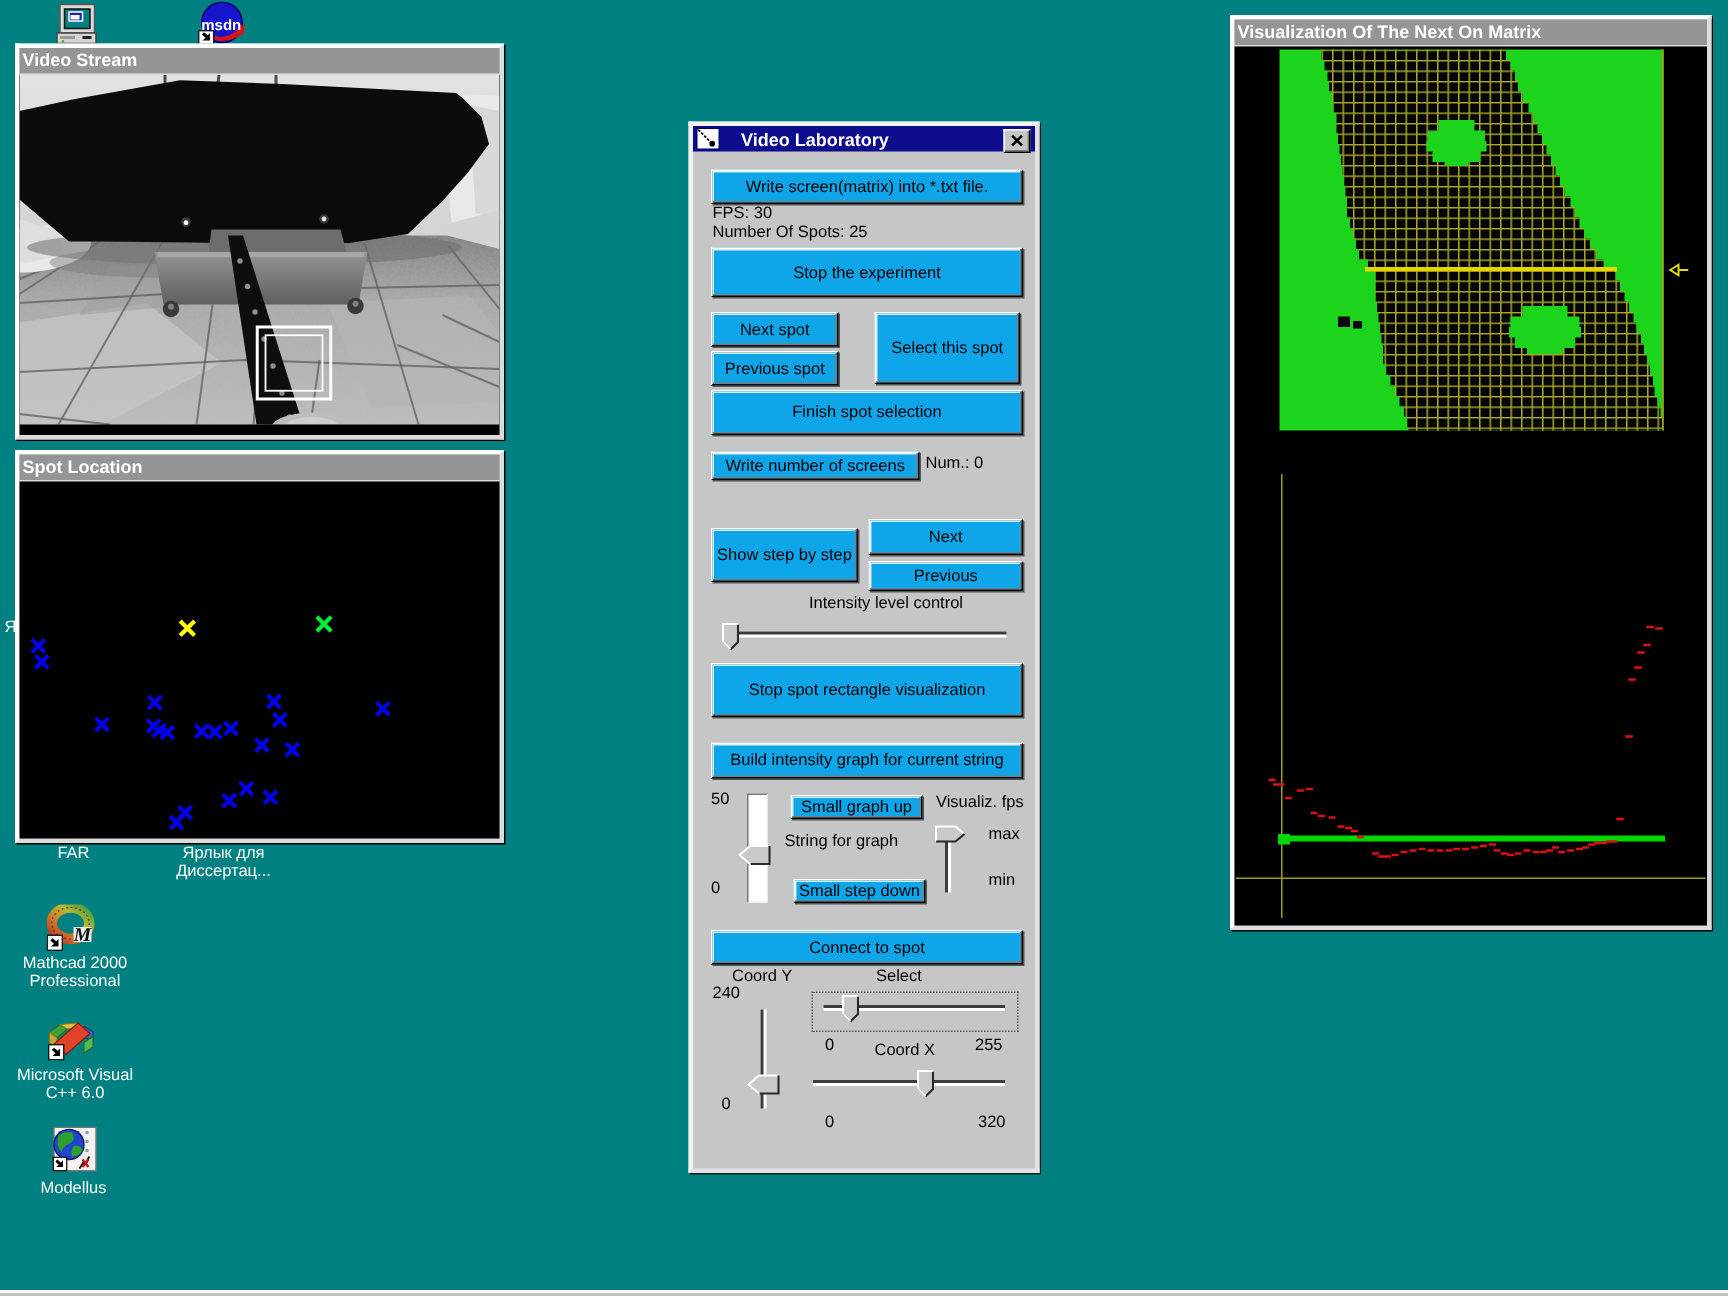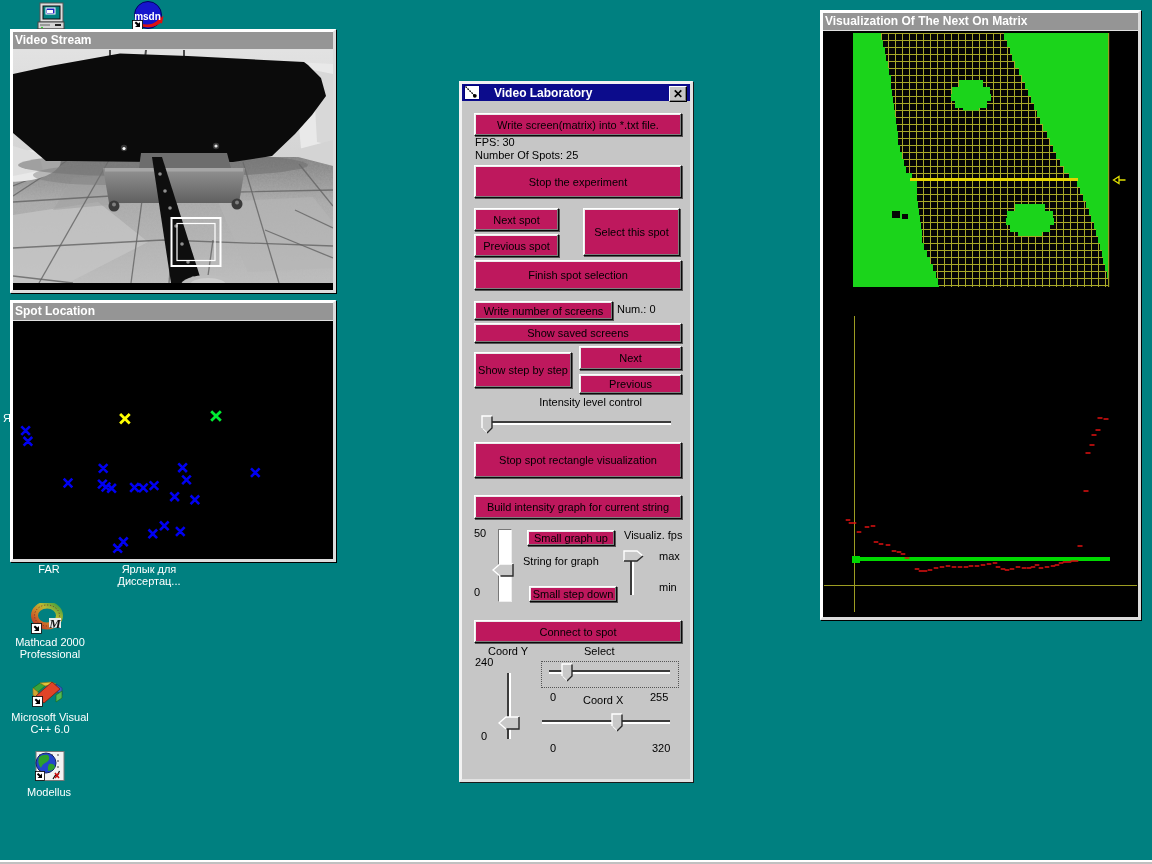--- a/index.html
+++ b/index.html
@@ -7,21 +7,21 @@
  font-family:"Liberation Sans",sans-serif;font-size:11px;color:#000}
 .win{position:absolute;border:3px solid;border-color:#ffffff #dcdcdc #dcdcdc #ffffff;
  box-shadow:1px 1px 0 #000;background:#c0c0c0}
 .title{height:17px;background:#959595;color:#fff;font-weight:bold;font-size:12px;
  line-height:17px;padding-left:2px;border-bottom:1px solid #e0e0e0;letter-spacing:0;overflow:hidden}
 .content{position:relative;overflow:hidden}
 .dlg{position:absolute;left:459px;top:81px;width:228px;height:695px;background:#c6c6c6;
  border:3px solid;border-color:#f2f2f2 #e2e2e2 #e2e2e2 #f2f2f2;box-shadow:1px 1px 0 #1a1a1a}
 .dlgtitle{height:17px;background:#0c0c8c;display:flex;align-items:center;padding:0 2px;position:relative}
 .dlgtitle .txt{color:#fff;font-weight:bold;font-size:12px;margin-left:14px}
-.b{position:absolute;background:#be185d;border:1px solid;border-color:#fff #0a0a0a #0a0a0a #fff;
+.b{position:absolute;background:#0ea5e9;border:1px solid;border-color:#fff #0a0a0a #0a0a0a #fff;
  box-shadow:inset -1px -1px 0 #7e7e7e,inset 1px 1px 0 #ebebeb, 1px 1px 0 #555;
  display:flex;align-items:center;justify-content:center;font-size:11px;white-space:nowrap}
 .lab{position:absolute;font-size:11px;white-space:nowrap}
 .icolab{position:absolute;color:#fff;font-size:11px;text-align:center;line-height:11.5px}
 svg{display:block}
 </style>
 </head>
 <body>
 
 <div style="position:absolute;left:35px;top:2px">
@@ -264,21 +264,20 @@
       <div class="b" style="left:12px;top:12px;width:206px;height:21px;font-size:11px">Write screen(matrix) into *.txt file.</div>
 <div class="lab" style="left:13px;top:35px;">FPS: 30</div>
 <div class="lab" style="left:13px;top:48px;">Number Of Spots: 25</div>
 <div class="b" style="left:12px;top:64px;width:206px;height:31px;font-size:11px">Stop the experiment</div>
 <div class="b" style="left:12px;top:107px;width:83px;height:21px;font-size:11px">Next spot</div>
 <div class="b" style="left:121px;top:107px;width:95px;height:46px;font-size:11px">Select this spot</div>
 <div class="b" style="left:12px;top:133px;width:83px;height:21px;font-size:11px">Previous spot</div>
 <div class="b" style="left:12px;top:159px;width:206px;height:28px;font-size:11px">Finish spot selection</div>
 <div class="b" style="left:12px;top:200px;width:137px;height:17px;font-size:11px">Write number of screens</div>
 <div class="lab" style="left:155px;top:202px;">Num.: 0</div>
-<div class="b" style="left:12px;top:222px;width:206px;height:18px;font-size:11px">Show saved screens</div>
 <div class="b" style="left:117px;top:245px;width:101px;height:22px;font-size:11px">Next</div>
 <div class="b" style="left:12px;top:251px;width:96px;height:34px;font-size:11px">Show step by step</div>
 <div class="b" style="left:117px;top:273px;width:101px;height:18px;font-size:11px">Previous</div>
 <div class="lab" style="left:60px;top:295px;width:120px;text-align:right">Intensity level control</div>
 <div style="position:absolute;left:21px;top:320px;width:188px;height:2px;border-top:2px solid #3c3c3c;background:#fff"></div>
 <div style="position:absolute;left:19px;top:314px">
         <svg width="12" height="19" viewBox="0 0 12 19">
           <polygon points="1,1 11,1 11,13 6,18 1,13" fill="#c9c9c9"></polygon>
           <polyline points="1,13 1,1 11,1" fill="none" stroke="#fff" stroke-width="1.4"></polyline>
           <polyline points="11,1.5 11,13 6,18 " fill="none" stroke="#2a2a2a" stroke-width="1.4"></polyline>

